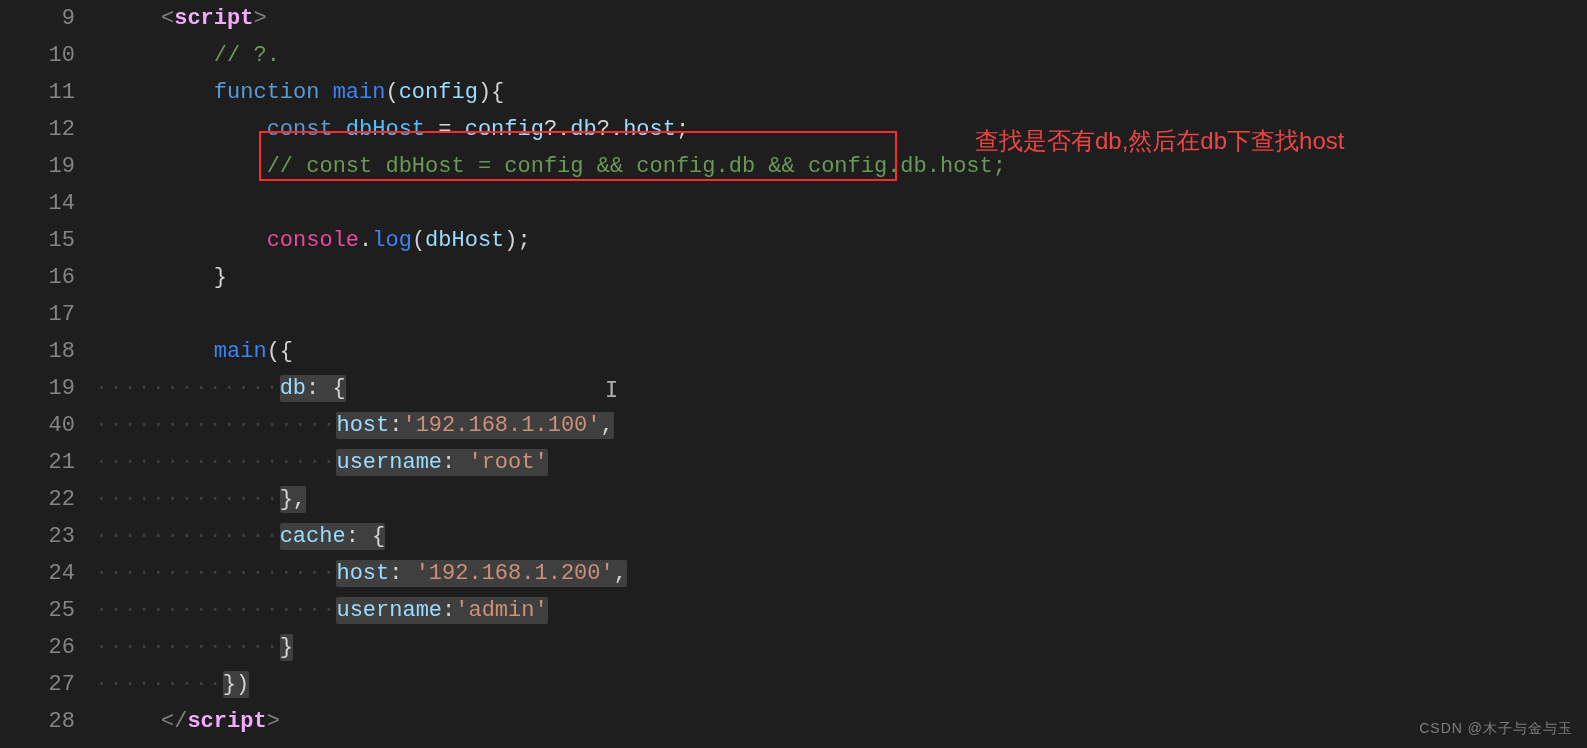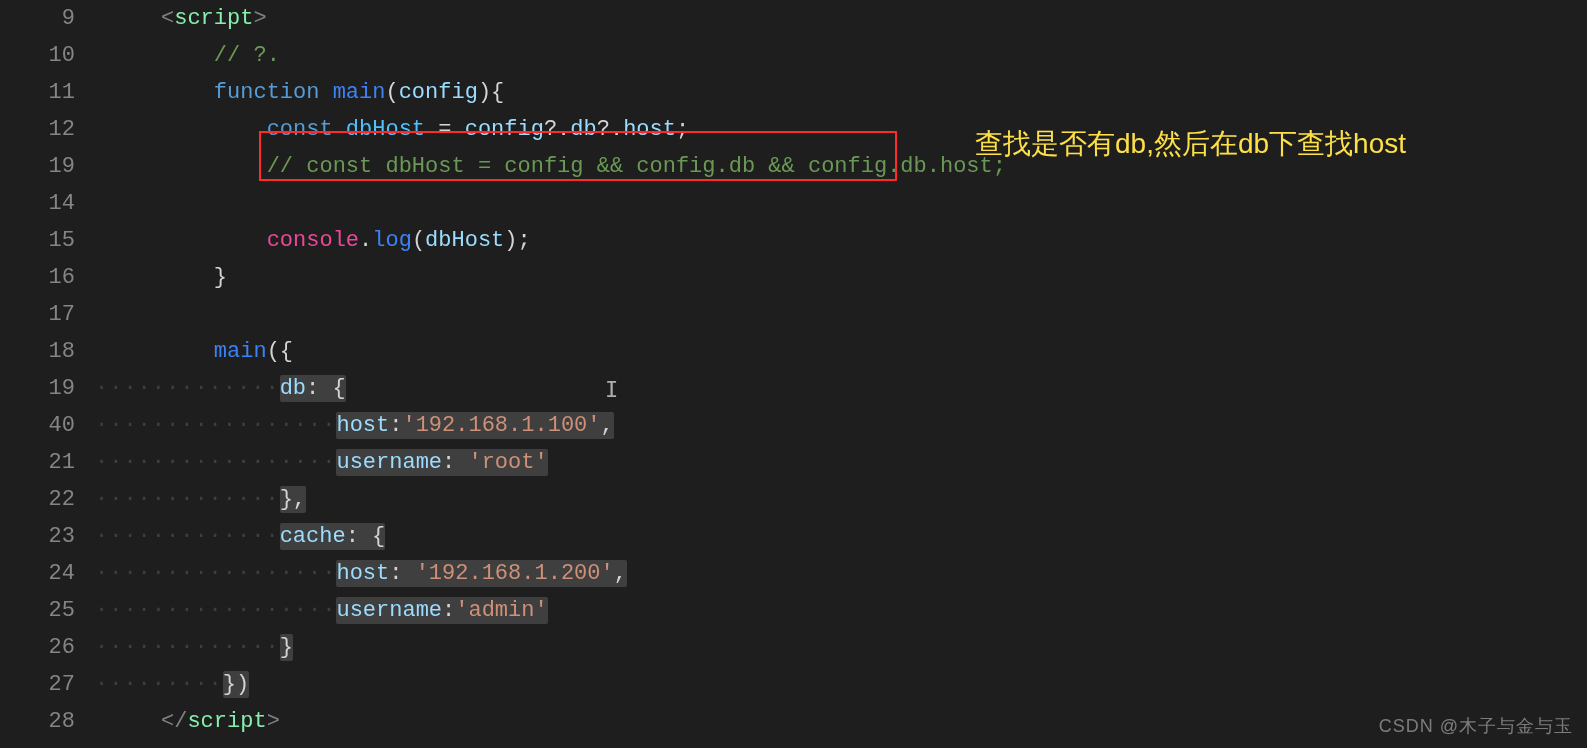--- a/index.html
+++ b/index.html
@@ -34,60 +34,60 @@
     flex: 1;
     position: relative;
   }
   .code .line {
     height: 37px;
     line-height: 37px;
     white-space: pre;
     position: relative;
   }  
   .kw2     { color: #569cd6; }  
-  .tag     { color: #86efac; }
+  .tag     { color: #f0abfc; font-weight: bold; }
   .tagang  { color: #808080; }
   .vconst  { color: #4fc1ff; }  
   .func    { color: #3b82f6; }  
   .param   { color: #9cdcfe; }
   .prop    { color: #9cdcfe; }
   .str     { color: #ce9178; }
   .cmt     { color: #6a9955; }
   .punc    { color: #d4d4d4; }
   .obj     { color: #ec4899; }
   .white   { color: #d4d4d4; }
 
   .hlsel { background: rgba(255,255,255,0.15); border-radius: 2px; padding: 1px 0;}
   
   .highlight-box {
     position: absolute;
     border: 2px solid #ff2a2a;
     pointer-events: none;
   }
   .annotation {
     position: absolute;
-    color: #fde047;
+    color: #ef4444;
     font-family: "Microsoft YaHei", sans-serif;
-    font-size: 28px;
+    font-size: 24px;
     white-space: nowrap;
   }
   .cursor-caret {
     position: absolute;
     width: 1px;
     height: 24px;
     pointer-events: none;
     color:#aeafad;
   }
   .watermark {
     position: absolute;
     right: 14px;
     bottom: 10px;
     color: rgba(200,200,200,0.55);
     font-family: "Microsoft YaHei", sans-serif;
-    font-size: 18px;
+    font-size: 14px;
     letter-spacing: 1px;
   }
   .ws { color:#3e3e3e; letter-spacing:1px;}
 </style>
 </head>
 <body>
 
 <div class="editor">
   <div class="gutter" id="gutter">
       <div class="ln">9</div>

